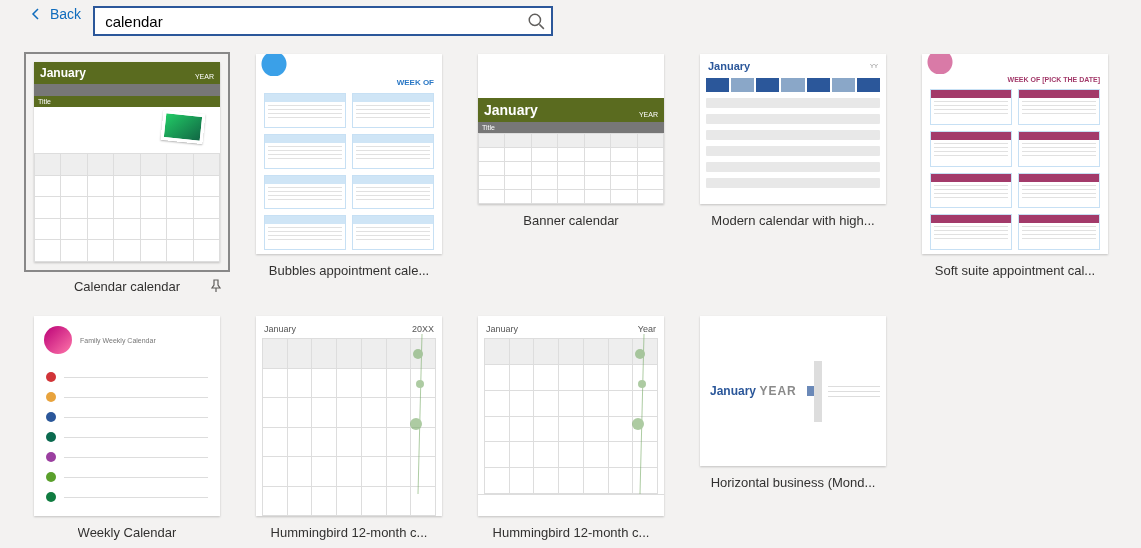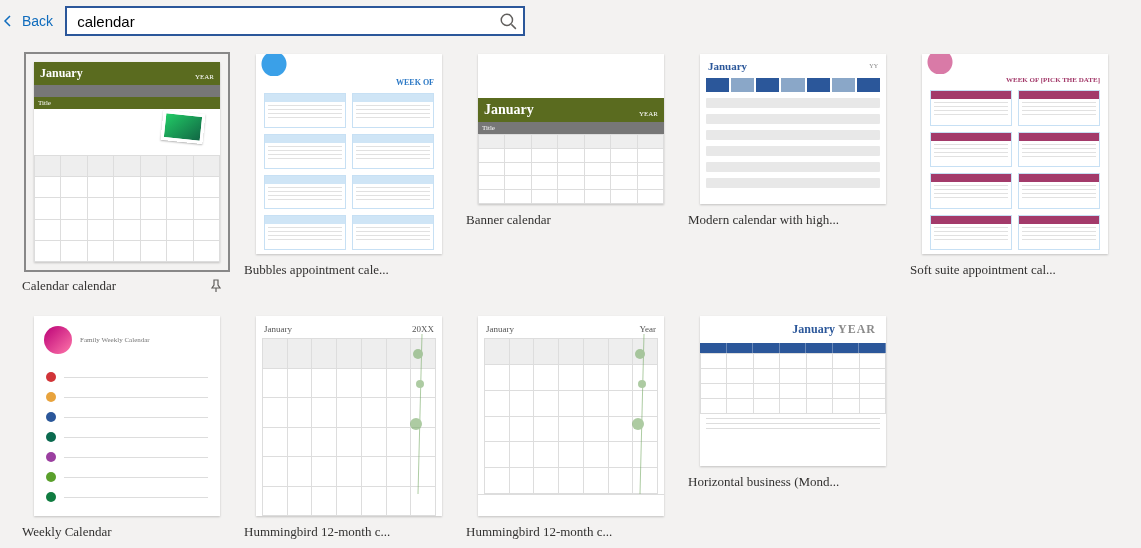--- a/index.html
+++ b/index.html
@@ -7,22 +7,22 @@
     font-family: "Segoe UI", Arial, sans-serif;
     background: #f3f2f1;
     width: 1141px;
     height: 548px;
     overflow: hidden;
     font-size: 13px;
     color: #323130;
   }
   .header {
     display: flex;
-    align-items: center;
-    padding: 6px 12px 10px 0;
+    align-items: flex-start;
+    padding: 6px 12px 10px 28px;
     gap: 12px;
   }
   .back {
     display: flex;
     align-items: center;
     gap: 6px;
     color: #0f6cbd;
     cursor: pointer;
     font-size: 14px;
   }
@@ -48,21 +48,20 @@
     width: 18px;
     height: 18px;
     color: #605e5c;
   }
   .grid {
     display: grid;
     grid-template-columns: repeat(5, 210px);
     column-gap: 12px;
     row-gap: 14px;
     padding: 6px 14px 0 22px;
-    font-family: Liberation Serif, serif;
   }
   .card {
     display: flex;
     flex-direction: column;
     align-items: center;
   }
   .thumb {
     width: 186px;
     height: 200px;
     background: #fff;
@@ -76,20 +75,21 @@
   .card.selected .frame {
     border: 2px solid #888;
     padding: 8px;
   }
   .frame {
     padding: 2px;
   }
   .card-label-row {
     display: flex;
     align-items: center;
+    justify-content: center;
     width: 100%;
     height: 28px;
     position: relative;
   }
   .card-label {
     font-size: 13px;
     color: #323130;
     text-align: center;
     white-space: nowrap;
     overflow: hidden;
@@ -144,21 +144,21 @@
   .drow{display:flex;align-items:center;gap:8px;}
   .dot{width:10px;height:10px;border-radius:50%;}
   .c1{background:#d13438;} .c2{background:#e8a33d;} .c3{background:#2b579a;} .c4{background:#0b6a4f;} .c5{background:#9b3fa0;} .c6{background:#5aa02c;} .c7{background:#107c41;}
   .dline{flex:1;height:1px;background:#ddd;}
 
   .hb-head{display:flex;justify-content:space-between;padding:8px 8px 4px;font-size:9px;color:#555;}
   .hb-grid{flex:1;margin:0 6px;display:grid;grid-template-columns:repeat(7,1fr);grid-auto-rows:1fr;gap:1px;background:#ddd;border:1px solid #ddd;}
   .hb-grid div{background:#fff;}
   .stem{position:absolute;right:12px;top:18px;width:40px;height:160px;opacity:.6;}
 
-  .hcal{display:flex;flex-direction:column;height:100%;}
+  .hcal{display:flex;flex-direction:row;height:100%;align-items:center;}
   .hcal-title{text-align:right;padding:6px 10px;font-size:12px;font-weight:600;}
   .hcal-title .jan{color:#2b579a;}
   .hcal-title .ylab{color:#8a8a8a;letter-spacing:1px;}
   .hcal-days{display:flex;background:#2b579a;}
   .hcal-days span{flex:1;height:10px;border-right:1px solid rgba(255,255,255,.3);}
   .hcal-grid{display:grid;grid-template-columns:repeat(7,1fr);grid-auto-rows:14px;gap:1px;background:#ddd;border:1px solid #ddd;}
   .hcal-grid div{background:#fff;}
   .events{background:#f3f3f3;font-weight:700;font-size:9px;padding:4px 6px;color:#555;}
   .ev-lines{flex:1;display:flex;flex-direction:column;gap:4px;padding:4px 6px;}
   .ev-lines span{height:1px;background:#ddd;}

